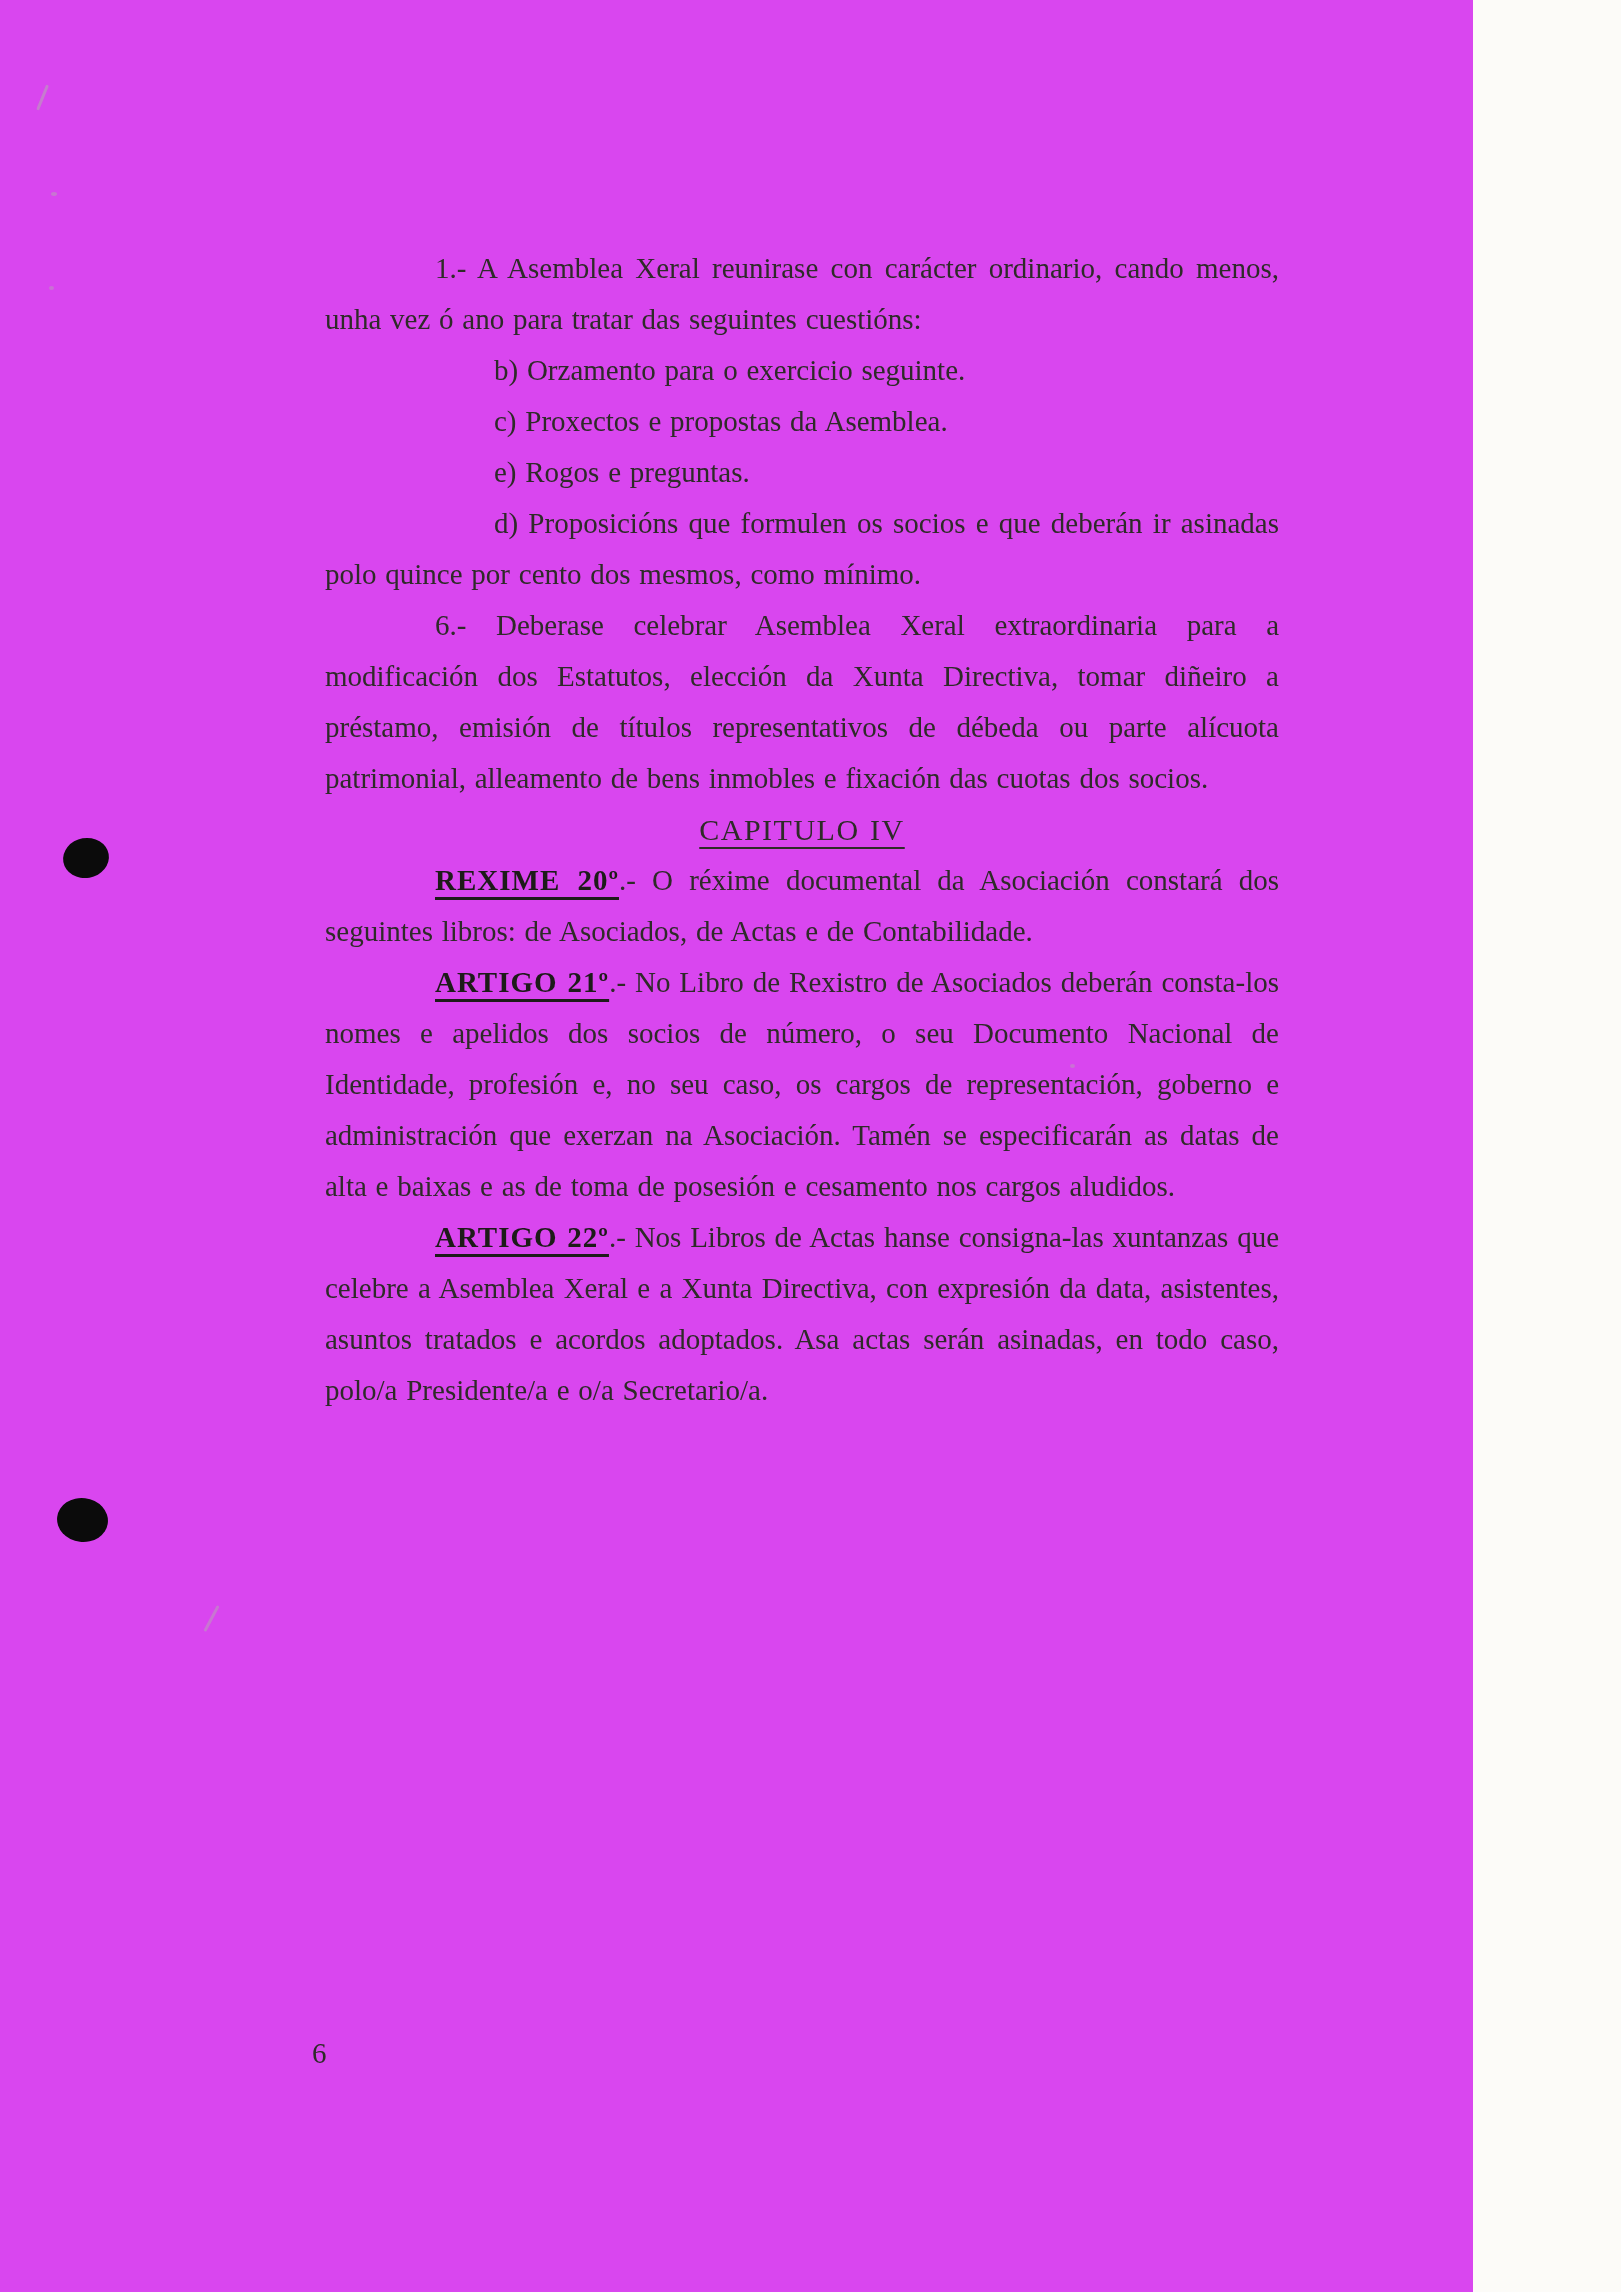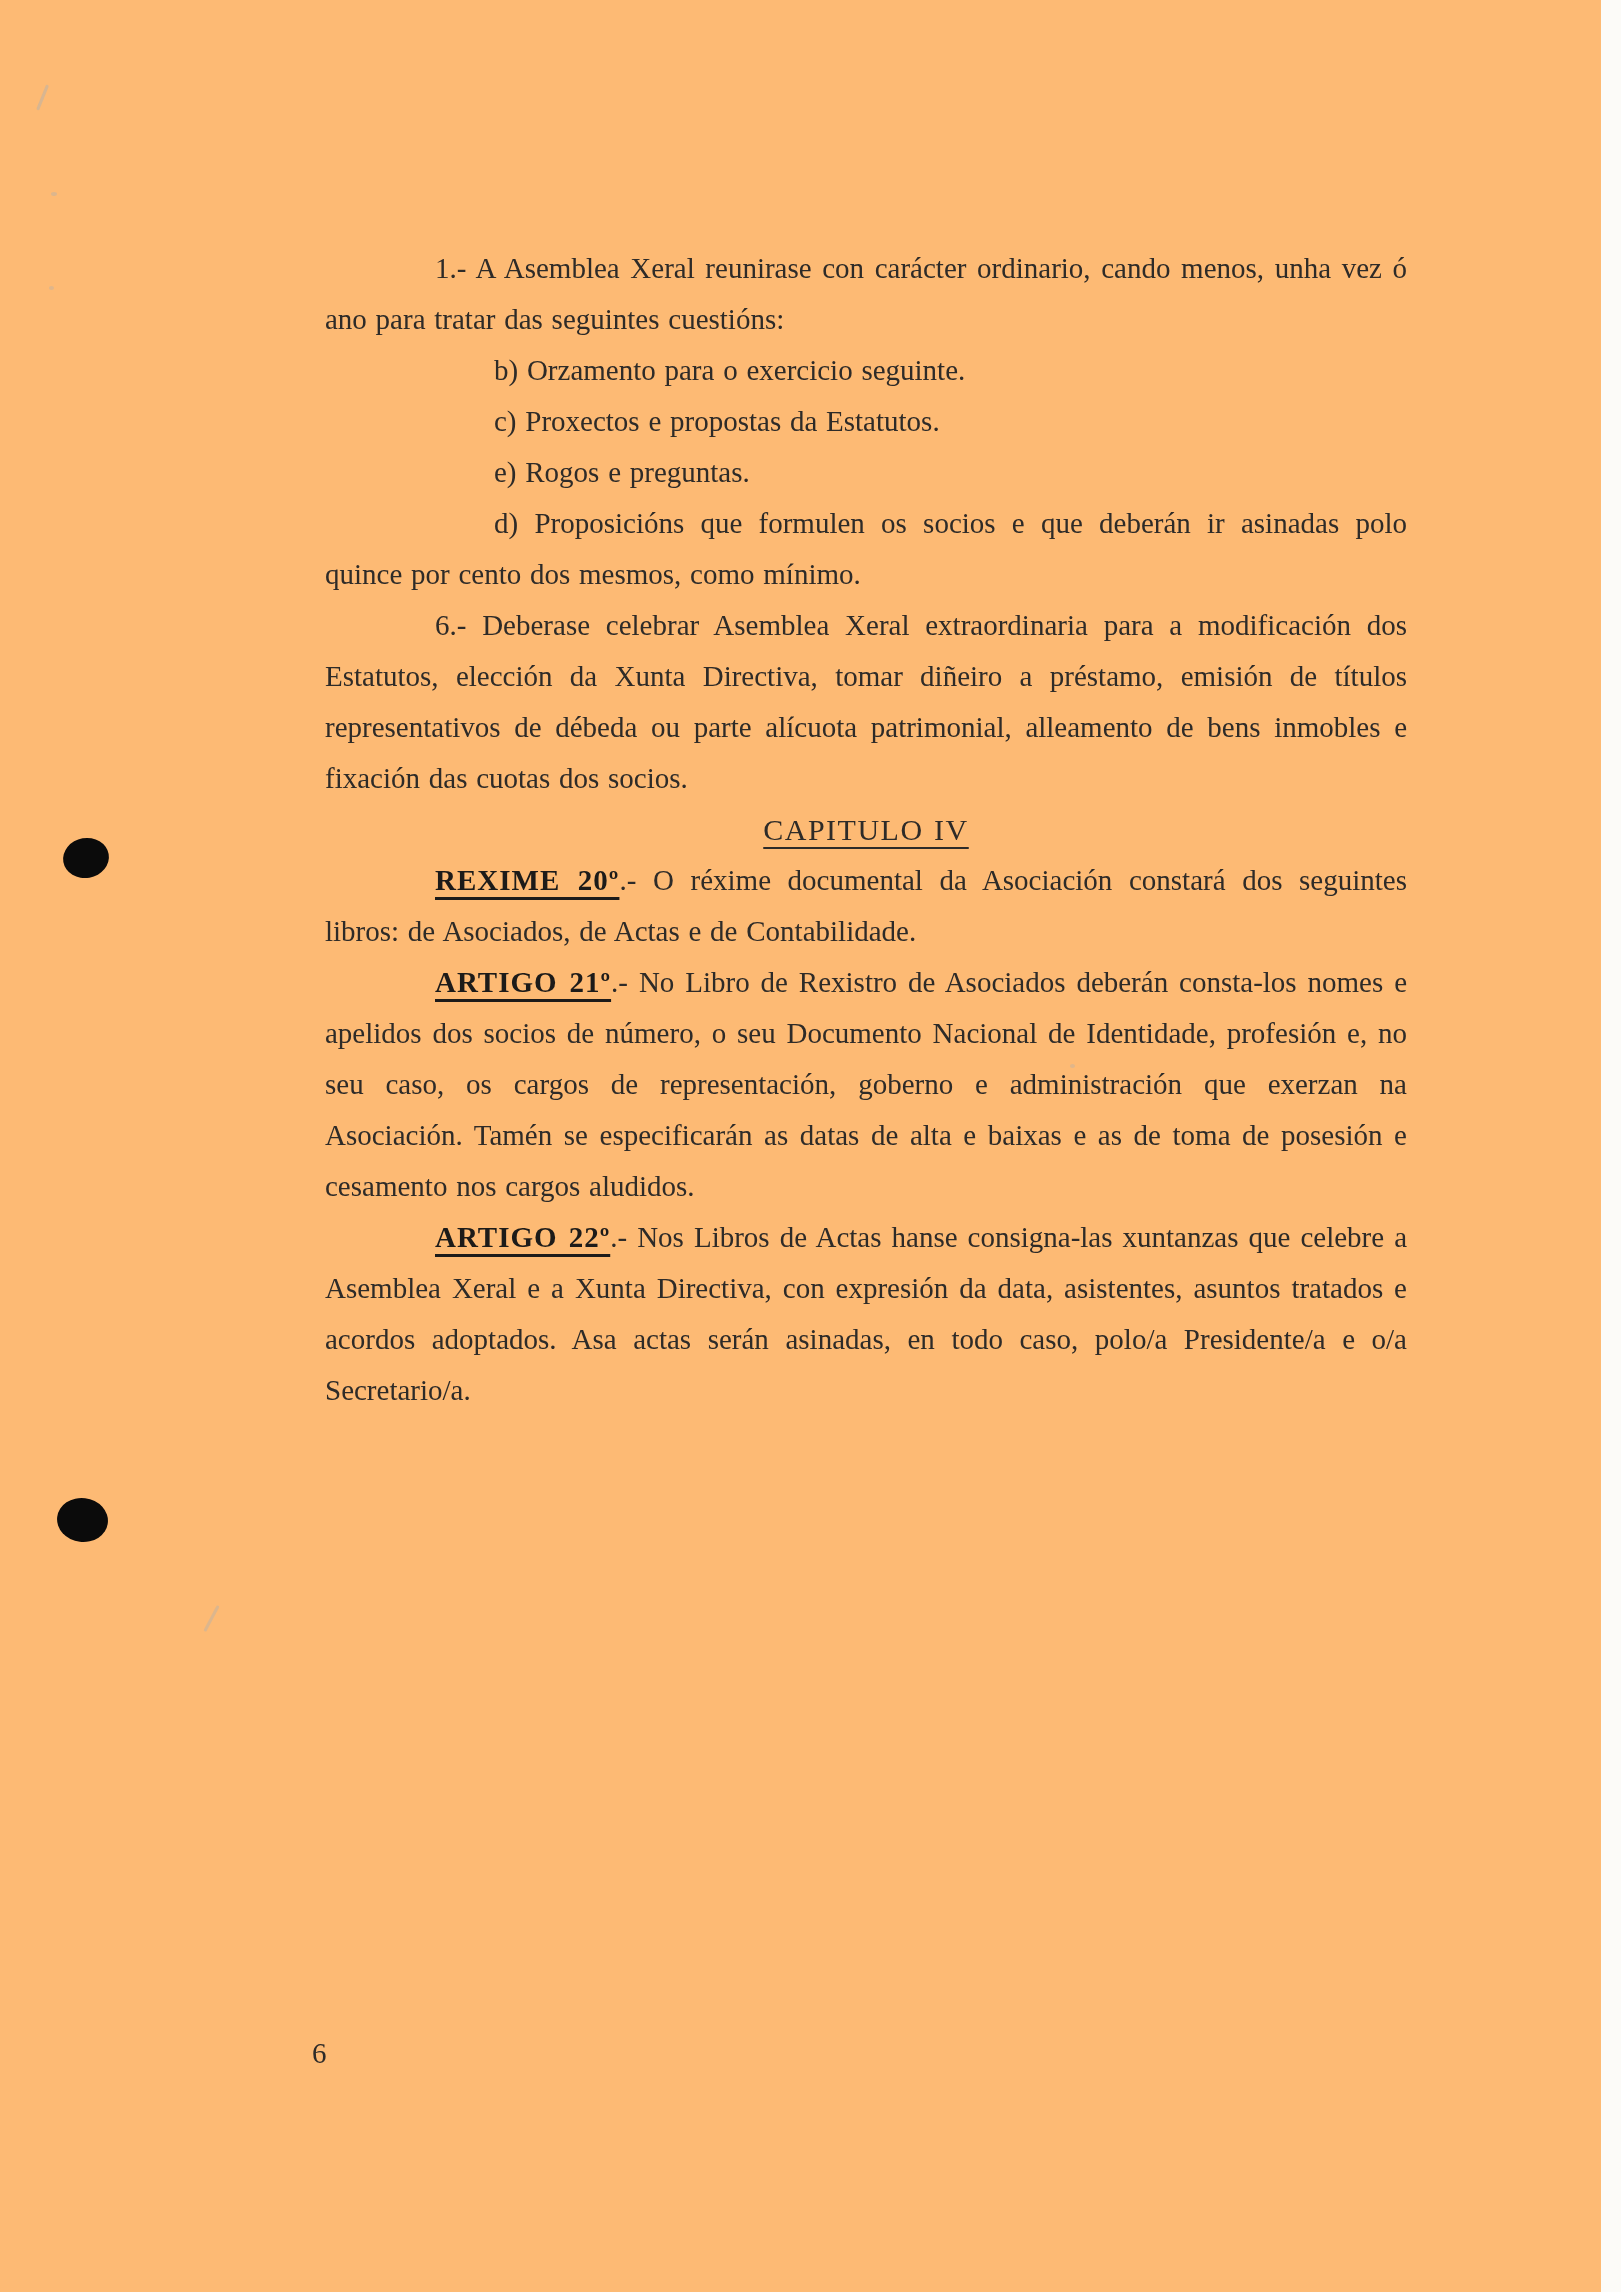--- a/index.html
+++ b/index.html
@@ -4,22 +4,22 @@
 <style>
   * { box-sizing: border-box; }
   html, body { margin: 0; padding: 0; }
   body {
     width: 1621px; height: 2293px;
     background: #fcfbf8;
     font-family: "Liberation Serif", serif;
   }
   .page {
     position: relative;
-    width: 1601px; height: 2293px;
-    background: #fdba74;
+    width: 1473px; height: 2293px;
+    background: #d946ef;
     overflow: hidden;
     color: #2e2b28;
   }
   .content {
     position: absolute;
     left: 325px; right: 194px; top: 243px;
     font-size: 29px;
     line-height: 51px;
     text-align: justify;
     word-spacing: 1.5px;
@@ -92,21 +92,21 @@
   <span class="artifact artifact-5"></span>
 
   <span class="hole hole-1"></span>
   <span class="hole hole-2"></span>
 
   <div class="content">
 
     <p class="num-para">1.- A Asemblea Xeral reunirase con carácter ordinario, cando menos, unha vez ó ano para tratar das seguintes cuestións:</p>
 
     <p class="item">b) Orzamento para o exercicio seguinte.</p>
-    <p class="item">c) Proxectos e propostas da Estatutos.</p>
+    <p class="item">c) Proxectos e propostas da Asemblea.</p>
     <p class="item">e) Rogos e preguntas.</p>
     <p class="item">d) Proposicións que formulen os socios e que deberán ir asinadas polo quince por cento dos mesmos, como mínimo.</p>
 
     <p class="num-para para-2">6.- Deberase celebrar Asemblea Xeral extraordinaria para a modificación dos Estatutos, elección da Xunta Directiva, tomar diñeiro a préstamo, emisión de títulos representativos de débeda ou parte alícuota patrimonial, alleamento de bens inmobles e fixación das cuotas dos socios.</p>
 
     <p class="chapter"><span class="chapter-text">CAPITULO IV</span></p>
 
 
     <p class="num-para artigo"><span class="art-label">REXIME 20º</span><span class="art-sep">.-</span> <span>O réxime documental da Asociación constará dos seguintes libros: de Asociados, de Actas e de Contabilidade.</span></p>
 

